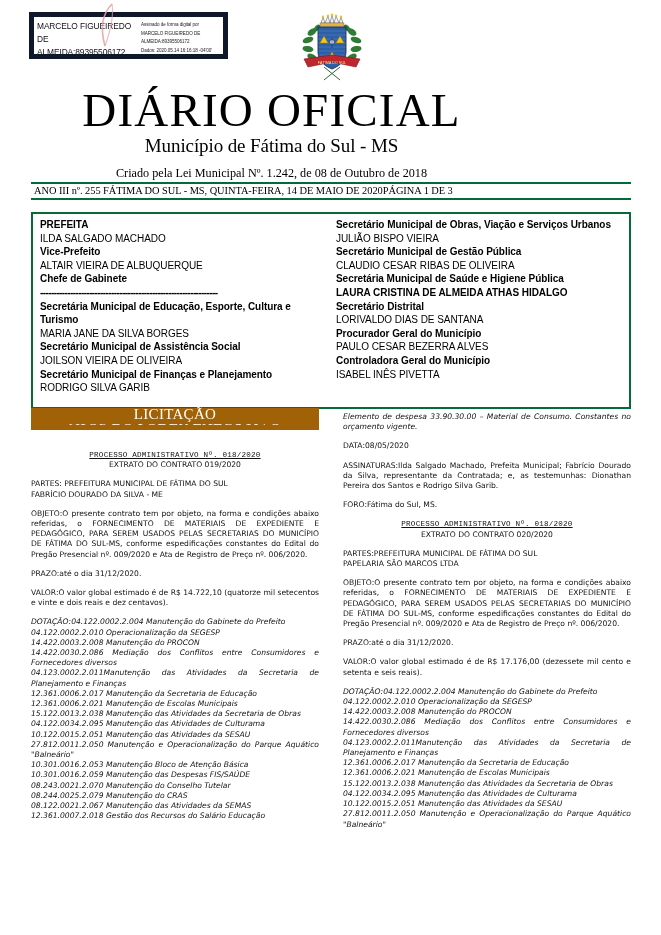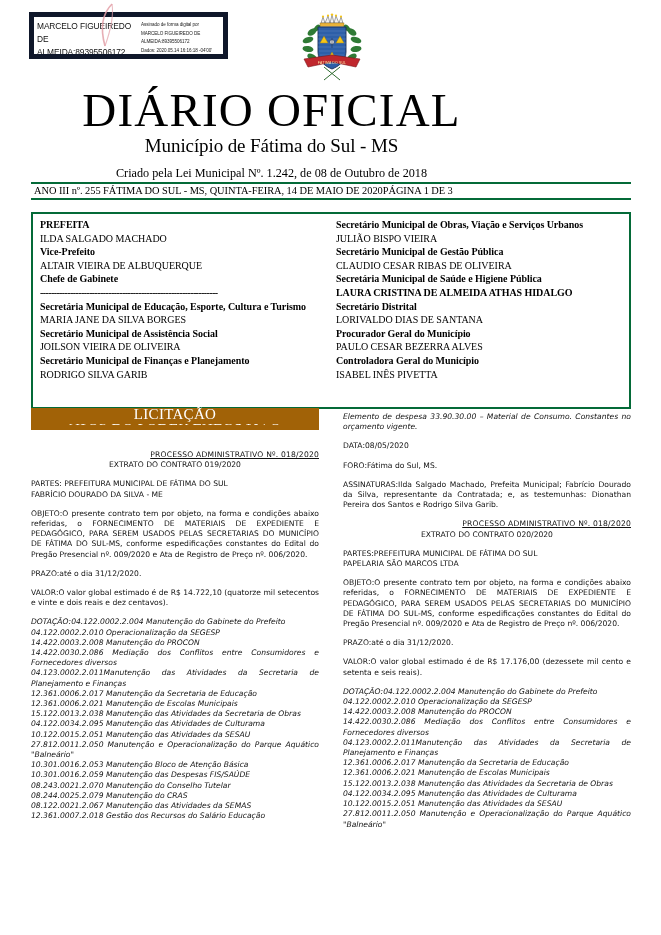--- a/index.html
+++ b/index.html
@@ -120,21 +120,21 @@
   .officials {
     position: absolute;
     left: 31px; top: 212px;
     width: 600px; height: 197px;
     border: 2px solid #046A38;
     display: flex;
     background: #fff;
   }
   .off-col {
     padding: 4px 6px 0 7px;
-    font-family: Liberation Serif, serif;
+    font-family: Liberation Sans, sans-serif;
     font-size: 10px;
     line-height: 13.6px;
   }
   .off-col-l { width: 296px; }
   .off-col-r { width: 300px; }
   .off-role  { font-weight: bold; letter-spacing: -0.05px; }
   .off-name  { font-weight: normal; letter-spacing: -0.05px; }
   .off-name.strong { font-weight: bold; }
   .off-divider {
     font-weight: bold;
@@ -170,21 +170,21 @@
     font-size: 7.6px;
     line-height: 10.2px;
     color: #111;
   }
   .col-left  { left: 31px; top: 450px; }
   .col-right { left: 343px; top: 412px; }
 
   .p        { margin: 0 0 9px 0; text-align: justify; }
   .p.nogap  { margin-bottom: 0; }
   .p.ital   { font-style: italic; }
-  .ttl      { text-align: right; text-decoration: underline; letter-spacing: 0.2px; }
+  .ttl      { text-align: center; text-decoration: underline; letter-spacing: 0.2px; font-family: Liberation Mono, monospace; }
   .ttl2     { text-align: center; margin-bottom: 9px; }
   .dot-list { font-style: italic; text-align: justify; margin: 0; }
   .dot-list div { text-align: justify; }
   .nowrapj  { text-align: left; }
 </style>
 </head>
 <body>
 
 <div class="sig-box">
   <div class="sig-left">
@@ -334,22 +334,22 @@
       <div>08.243.0021.2.070 Manutenção do Conselho Tutelar</div>
       <div>08.244.0025.2.079 Manutenção do CRAS</div>
       <div>08.122.0021.2.067 Manutenção das Atividades da SEMAS</div>
       <div>12.361.0007.2.018 Gestão dos Recursos do Salário Educação</div>
     </div>
 </div>
 
 <div class="col col-right">
   <div class="p ital">Elemento de despesa 33.90.30.00 – Material de Consumo. Constantes no orçamento vigente.</div>
   <div class="p nowrapj">DATA:08/05/2020</div>
+  <div class="p">ASSINATURAS:Ilda Salgado Machado, Prefeita Municipal; Fabrício Dourado da Silva, representante da Contratada; e, as testemunhas: Dionathan Pereira dos Santos e Rodrigo Silva Garib.</div>
   <div class="p nowrapj">FORO:Fátima do Sul, MS.</div>
-  <div class="p">ASSINATURAS:Ilda Salgado Machado, Prefeita Municipal; Fabrício Dourado da Silva, representante da Contratada; e, as testemunhas: Dionathan Pereira dos Santos e Rodrigo Silva Garib.</div>
 
   <div class="p nogap ttl">PROCESSO ADMINISTRATIVO Nº. 018/2020</div>
   <div class="p ttl2">EXTRATO DO CONTRATO 020/2020</div>
   <div class="p nowrapj" style="white-space:pre-line">PARTES:PREFEITURA MUNICIPAL DE FÁTIMA DO SUL
 PAPELARIA SÃO MARCOS LTDA</div>
   <div class="p">OBJETO:O presente contrato tem por objeto, na forma e condições abaixo referidas, o FORNECIMENTO DE MATERIAIS DE EXPEDIENTE E PEDAGÓGICO, PARA SEREM USADOS PELAS SECRETARIAS DO MUNICÍPIO DE FÁTIMA DO SUL-MS, conforme espedificações constantes do Edital do Pregão Presencial nº. 009/2020 e Ata de Registro de Preço nº. 006/2020.</div>
   <div class="p nowrapj">PRAZO:até o dia 31/12/2020.</div>
   <div class="p">VALOR:O valor global estimado é de R$ 17.176,00 (dezessete mil cento e setenta e seis reais).</div>
   <div class="p nogap ital">DOTAÇÃO:04.122.0002.2.004  Manutenção  do  Gabinete  do Prefeito</div>
   <div class="dot-list" id="dot-right">

